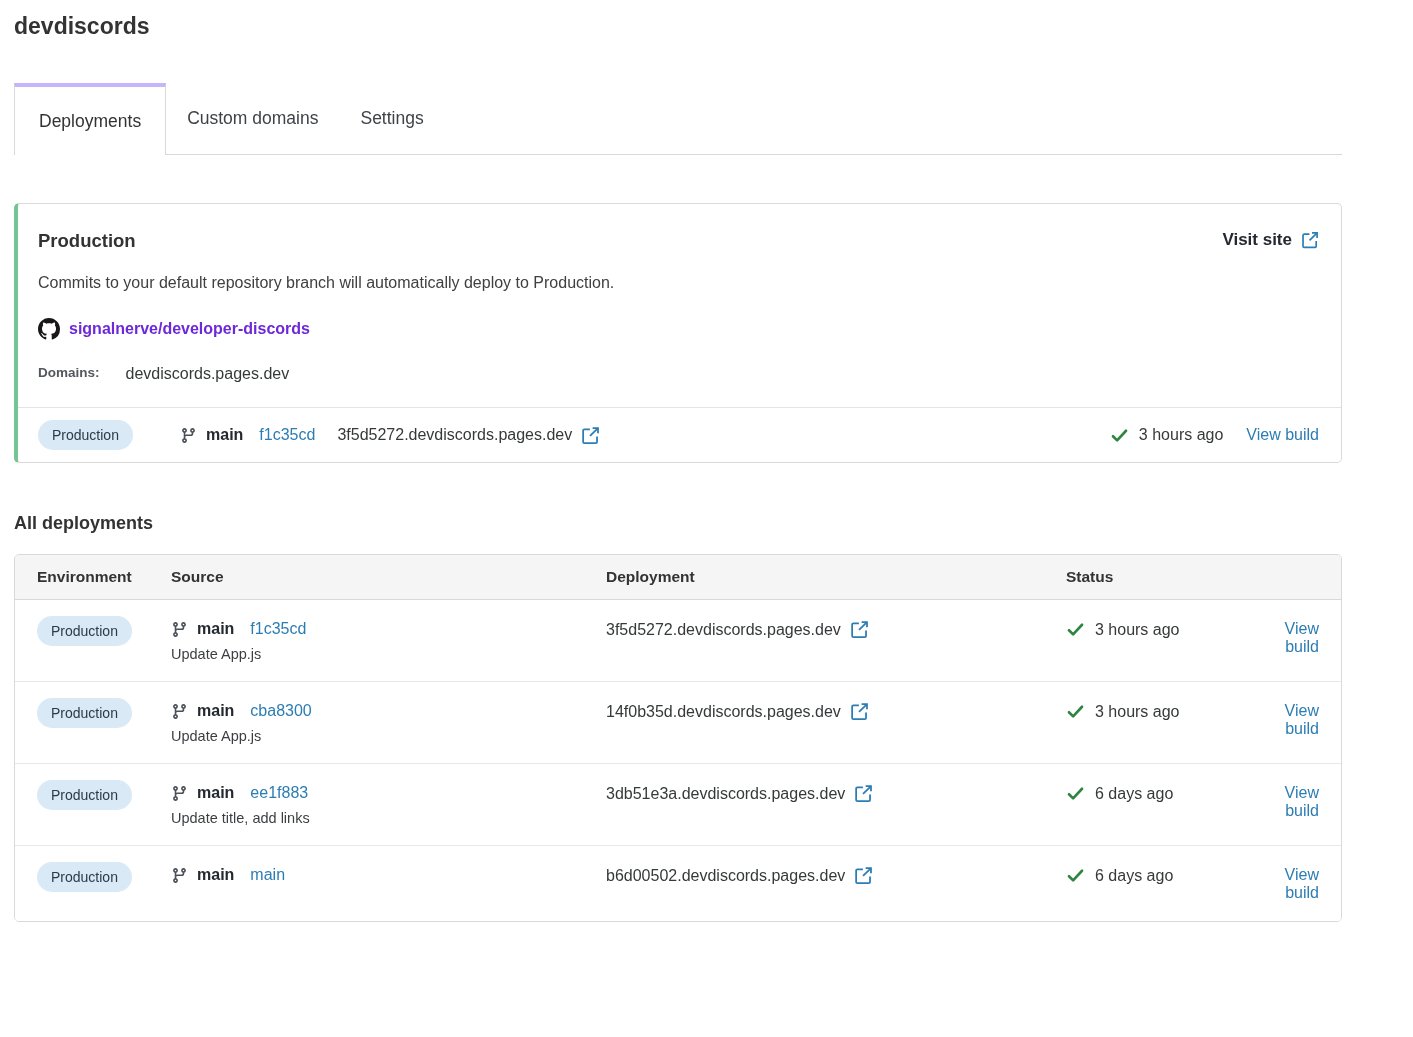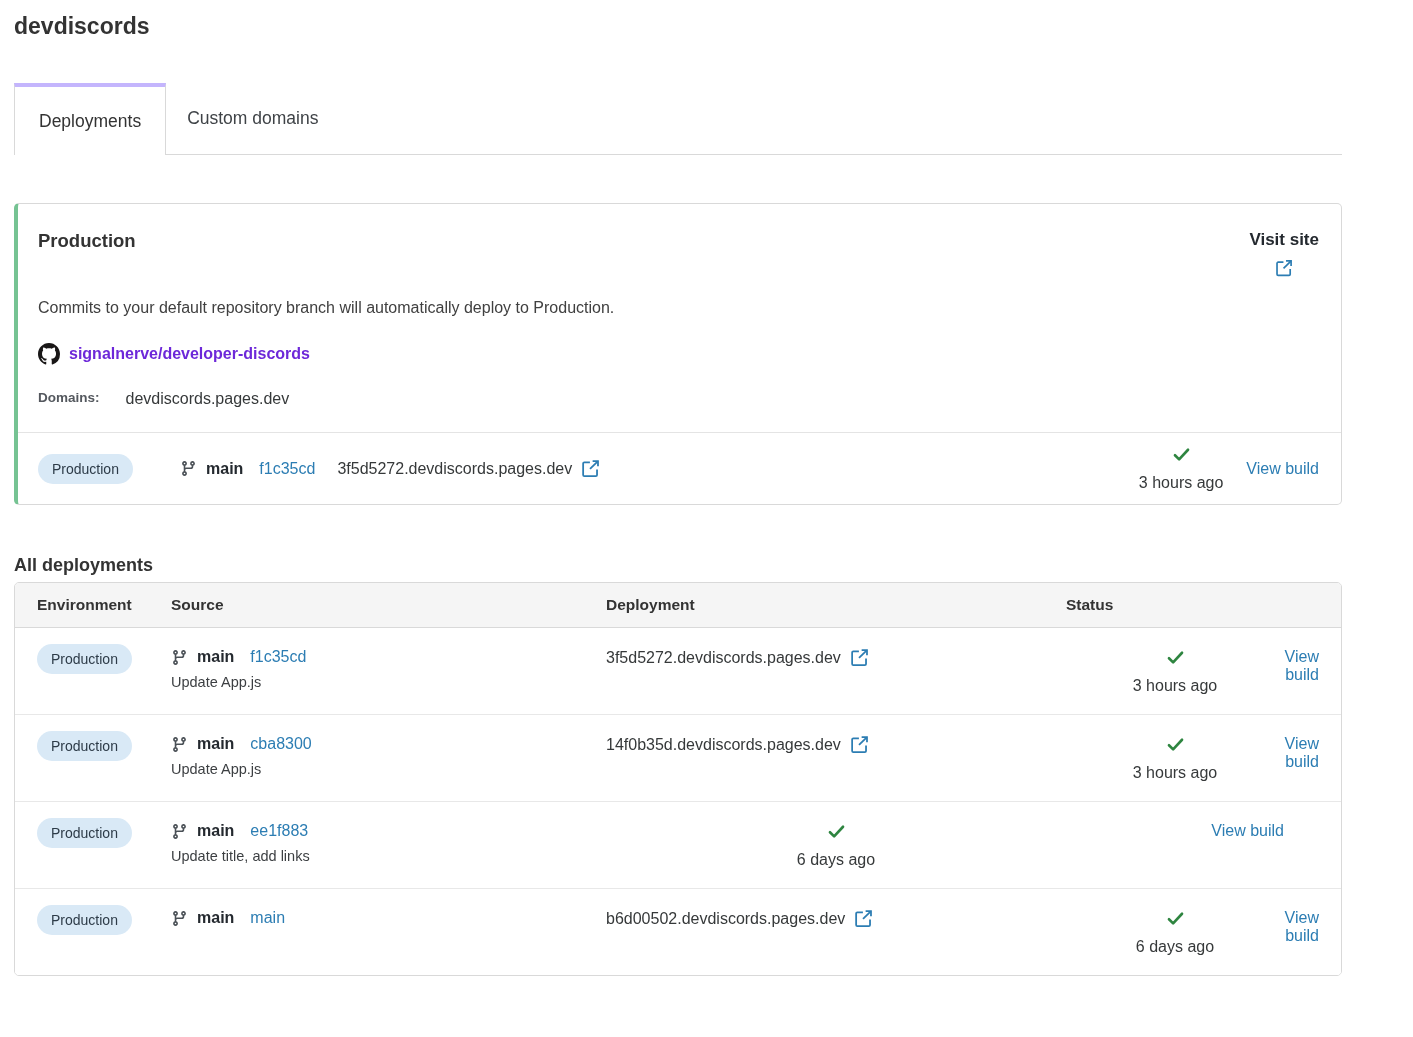--- a/index.html
+++ b/index.html
@@ -26,44 +26,44 @@
     margin-bottom: -1px;
     padding: 0 24px;
     color: #333333;
   }
 
   
   .prod-card { margin-top: 48px; border: 1px solid #d9d9d9; border-left: 4px solid #76c393; border-radius: 5px; }
   .prod-card-body { padding: 26px 22px 24px 20px; }
   .prod-head { display: flex; justify-content: space-between; align-items: flex-start; }
   .prod-title { margin: 0; font-size: 18.5px; font-weight: 700; color: #333333; }
-  .visit-site { display: inline-flex; align-items: center; gap: 9px; font-size: 17px; font-weight: 600; color: #24292f; text-decoration: none; cursor: pointer; flex-direction: column; }
+  .visit-site { display: inline-flex; align-items: center; gap: 9px; font-size: 17px; font-weight: 600; color: #24292f; text-decoration: none; cursor: pointer; }
   .prod-desc { margin: 22px 0 0; font-size: 16px; color: #404040; }
   .repo-row { margin-top: 26px; display: flex; align-items: center; gap: 9px; font-size: 16px; font-weight: 700; color: #6d28d9; cursor: pointer; }
   .domains-row { margin-top: 25px; display: flex; align-items: flex-start; }
   .domains-label { font-size: 13.5px; font-weight: 700; color: #54585e; margin-right: 26px; }
   .domains-value { font-size: 16px; color: #36393a; }
 
   .prod-deploy-row { border-top: 1px solid #e4e4e4; display: flex; align-items: center; padding: 12px 22px 12px 20px; }
   .badge-slot { width: 142px; flex: none; }
   .badge { display: inline-block; background: #d9e9f6; color: #2d3b48; font-size: 14px; line-height: 1; padding: 8px 14px; border-radius: 15px; }
   .branch-line { display: flex; align-items: center; }
   .branch-icon { color: #4a5056; margin-right: 9px; display: inline-flex; }
   .branch-name { font-weight: 700; font-size: 16px; color: #24292f; margin-right: 16px; }
   .commit-link { color: #2c7db3; font-size: 16px; text-decoration: none; cursor: pointer; margin-right: 22px; }
   .deploy-url { font-size: 16px; color: #36393a; }
   .ext-link { color: #2c7db3; margin-left: 9px; display: inline-flex; cursor: pointer; }
   .row-right { margin-left: auto; display: flex; align-items: center; }
-  .status { display: flex; align-items: center; gap: 10px; font-size: 16px; color: #36393a; flex-direction: column; }
+  .status { display: flex; align-items: center; gap: 10px; font-size: 16px; color: #36393a; }
   .check-icon { color: #2e8540; display: inline-flex; }
   .view-build { color: #2c7db3; font-size: 16px; text-decoration: none; cursor: pointer; margin-left: 23px; }
 
   
   .all-heading { margin: 50px 0 0; font-size: 18px; font-weight: 700; color: #333333; }
-  .table { margin-top: 6px; border: 1px solid #d9d9d9; border-radius: 5px; overflow: hidden; }
+  .table { margin-top: 20px; border: 1px solid #d9d9d9; border-radius: 5px; overflow: hidden; }
   .thead, .trow { display: grid; grid-template-columns: 134px 435px 460px 218px 1fr; }
   .thead { background: #f5f5f5; padding: 13px 22px; border-bottom: 1px solid #d9d9d9; font-size: 15.5px; font-weight: 700; color: #333333; }
   .trow { padding: 20px 22px 19px; border-bottom: 1px solid #e8e8e8; align-items: start; background: #ffffff; }
   .trow:last-child { border-bottom: none; }
   .trow .badge { margin-top: -4px; }
   .commit-message { margin-top: 8px; font-size: 14.5px; color: #3c3f42; }
   .cell-deploy { display: flex; align-items: center; }
   .cell-action { text-align: right; }
   .cell-action .view-build { margin-left: 0; }
   svg { display: block; }
@@ -74,20 +74,23 @@
 <div class="page">
 
   <h1 class="page-title">devdiscords</h1>
 
   <div class="tabs">
     <div class="tab active">
       <span>Deployments</span>
     </div>
     <div class="tab">
       <span>Custom domains</span>
+    </div>
+    <div class="tab">
+      <span>Settings</span>
     </div>
   </div>
 
   <section class="prod-card">
     <div class="prod-card-body">
       <div class="prod-head">
         <h2 class="prod-title">Production</h2>
         <a class="visit-site">
           <span>Visit site</span>
           <span class="ext-link" style="margin-left:0">
@@ -251,20 +254,30 @@
         <span class="branch-icon">
           <svg width="17" height="17" viewBox="0 0 16 16" fill="currentColor">
             <path d="M9.5 3.25a2.25 2.25 0 1 1 3 2.122V6A2.5 2.5 0 0 1 10 8.5H6a1 1 0 0 0-1 1v1.128a2.251 2.251 0 1 1-1.5 0V5.372a2.25 2.25 0 1 1 1.5 0v1.836A2.493 2.493 0 0 1 6 7h4a1 1 0 0 0 1-1v-.628A2.25 2.25 0 0 1 9.5 3.25Zm-6 0a.75.75 0 1 0 1.5 0 .75.75 0 0 0-1.5 0Zm8.25-.75a.75.75 0 1 0 0 1.5.75.75 0 0 0 0-1.5ZM4.25 12a.75.75 0 1 0 0 1.5.75.75 0 0 0 0-1.5Z"></path>
           </svg>
         </span>
         <span class="branch-name">main</span>
         <a class="commit-link">ee1f883</a>
       </div>
       <div class="commit-message">Update title, add links</div>
     </div>
+    <div class="cell-deploy">
+      <span class="deploy-url">3db51e3a.devdiscords.pages.dev</span>
+      <a class="ext-link">
+        <svg width="19" height="19" viewBox="0 0 16 16" fill="none" stroke="currentColor" stroke-width="1.5">
+          <path d="M13.5 8.8v4.7a1 1 0 0 1-1 1H2.8a1 1 0 0 1-1-1V3.8a1 1 0 0 1 1-1h4.7"></path>
+          <path d="M9.8 1.7h4.5v4.5"></path>
+          <path d="M14.1 1.9 7.6 8.4"></path>
+        </svg>
+      </a>
+    </div>
     <div>
       <span class="status">
         <span class="check-icon">
           <svg width="19" height="19" viewBox="0 0 16 16" fill="none" stroke="currentColor" stroke-width="2.2" stroke-linecap="round" stroke-linejoin="round">
             <path d="M2.5 8.6 6 12.1 13.5 4"></path>
           </svg>
         </span>
         <span>6 days ago</span>
       </span>
     </div>

